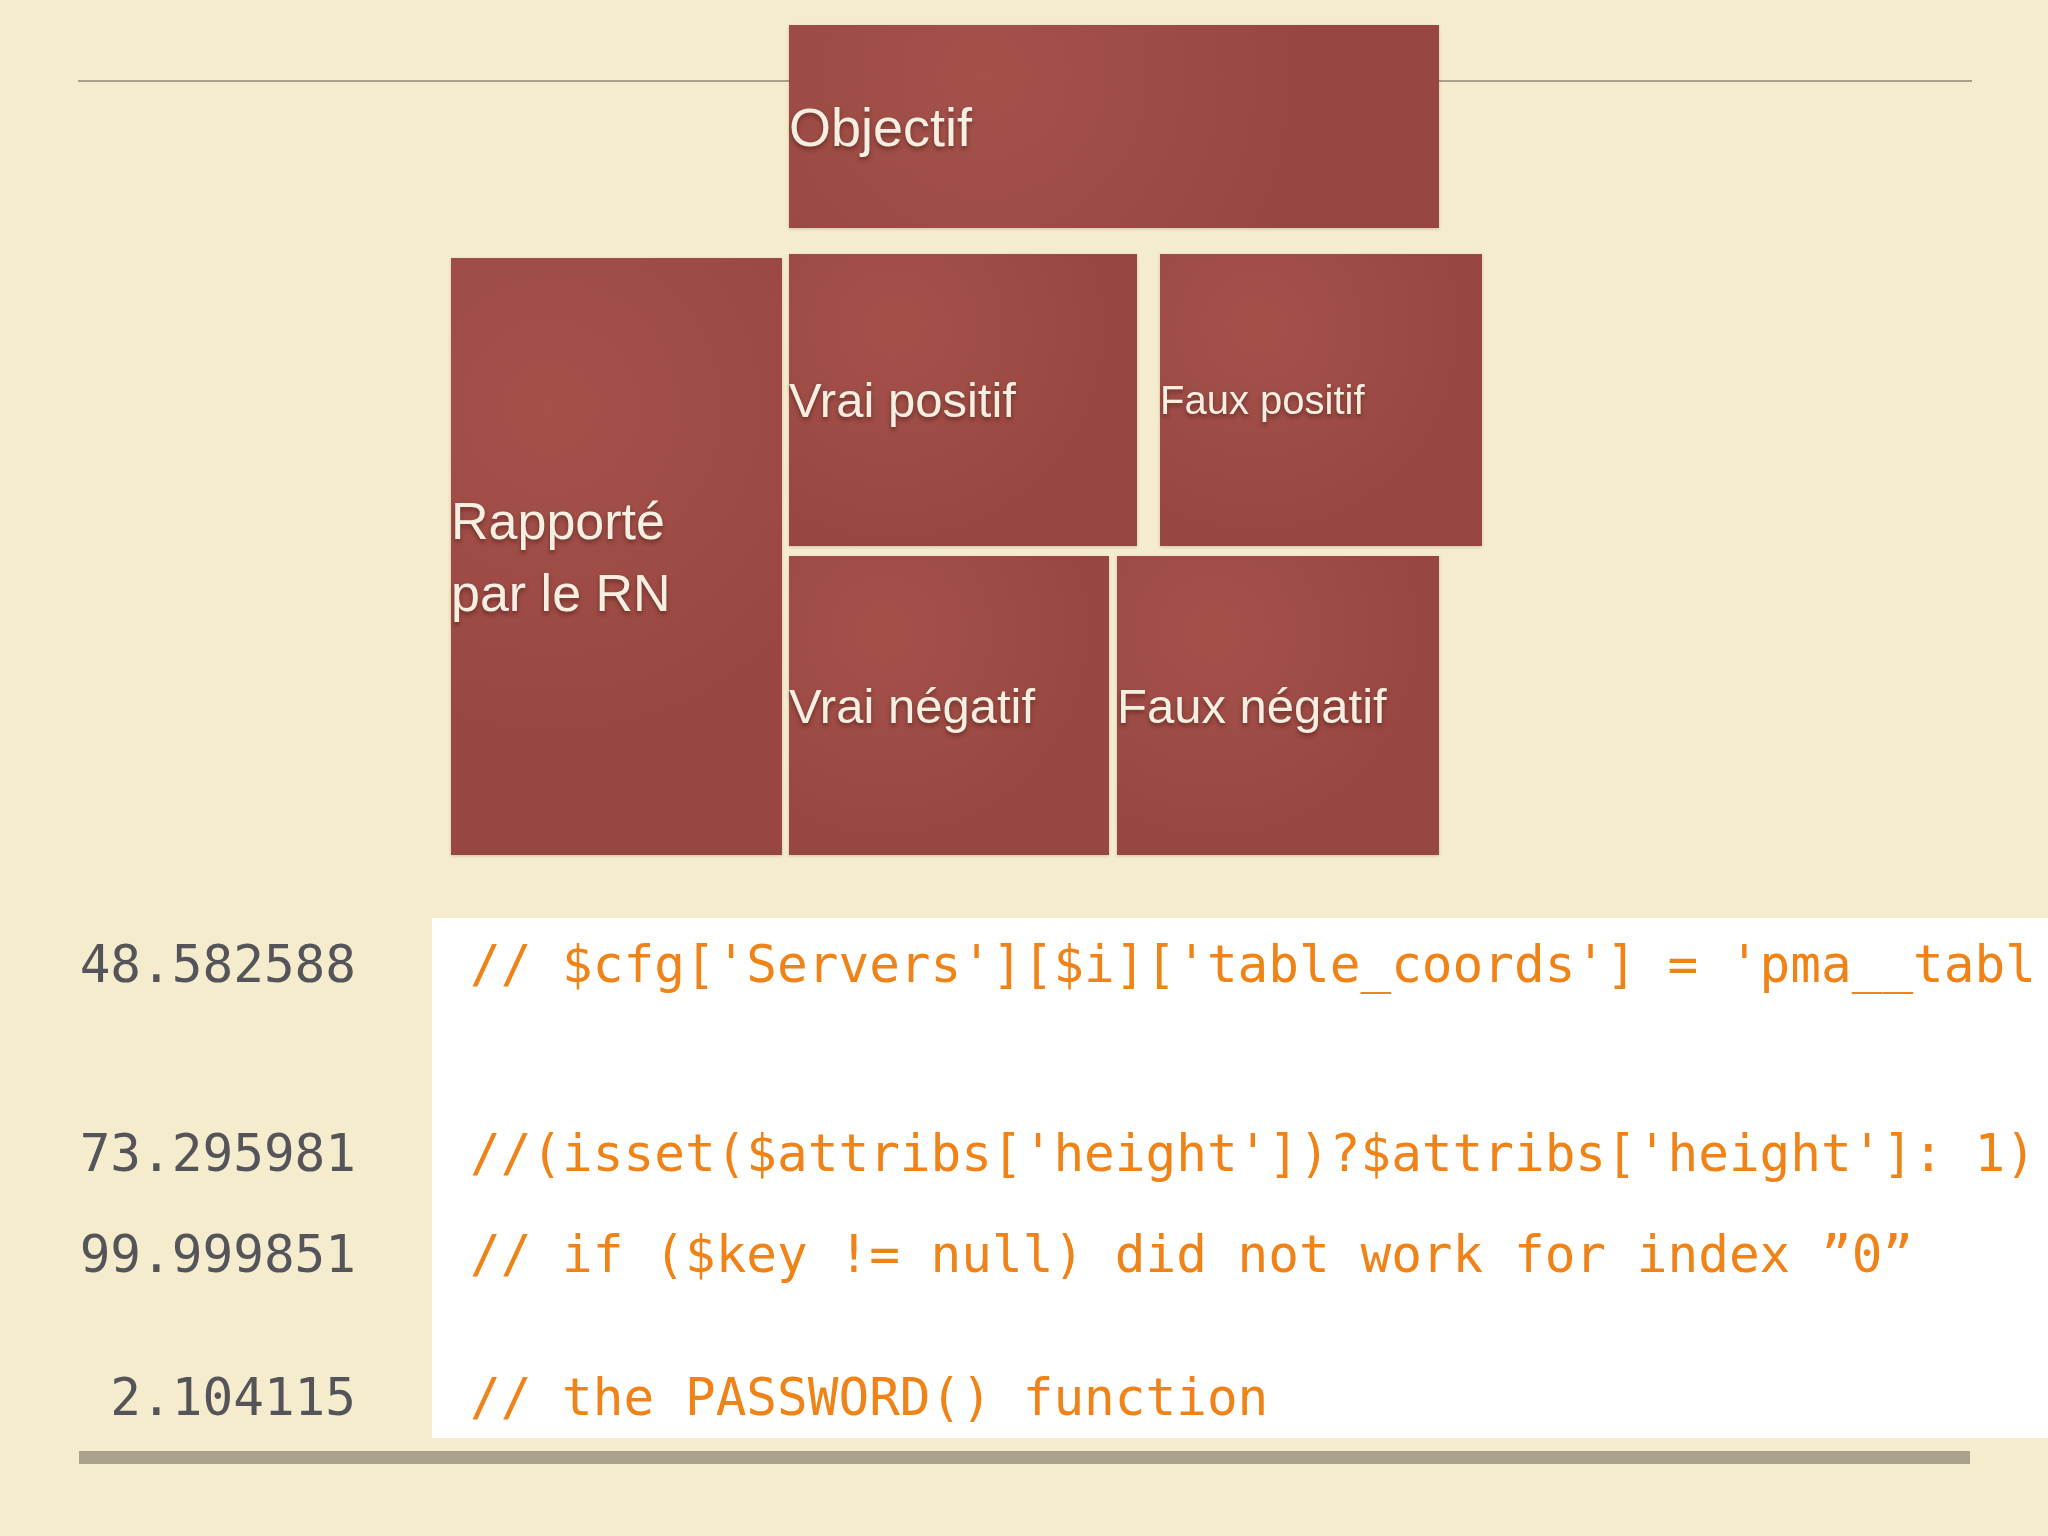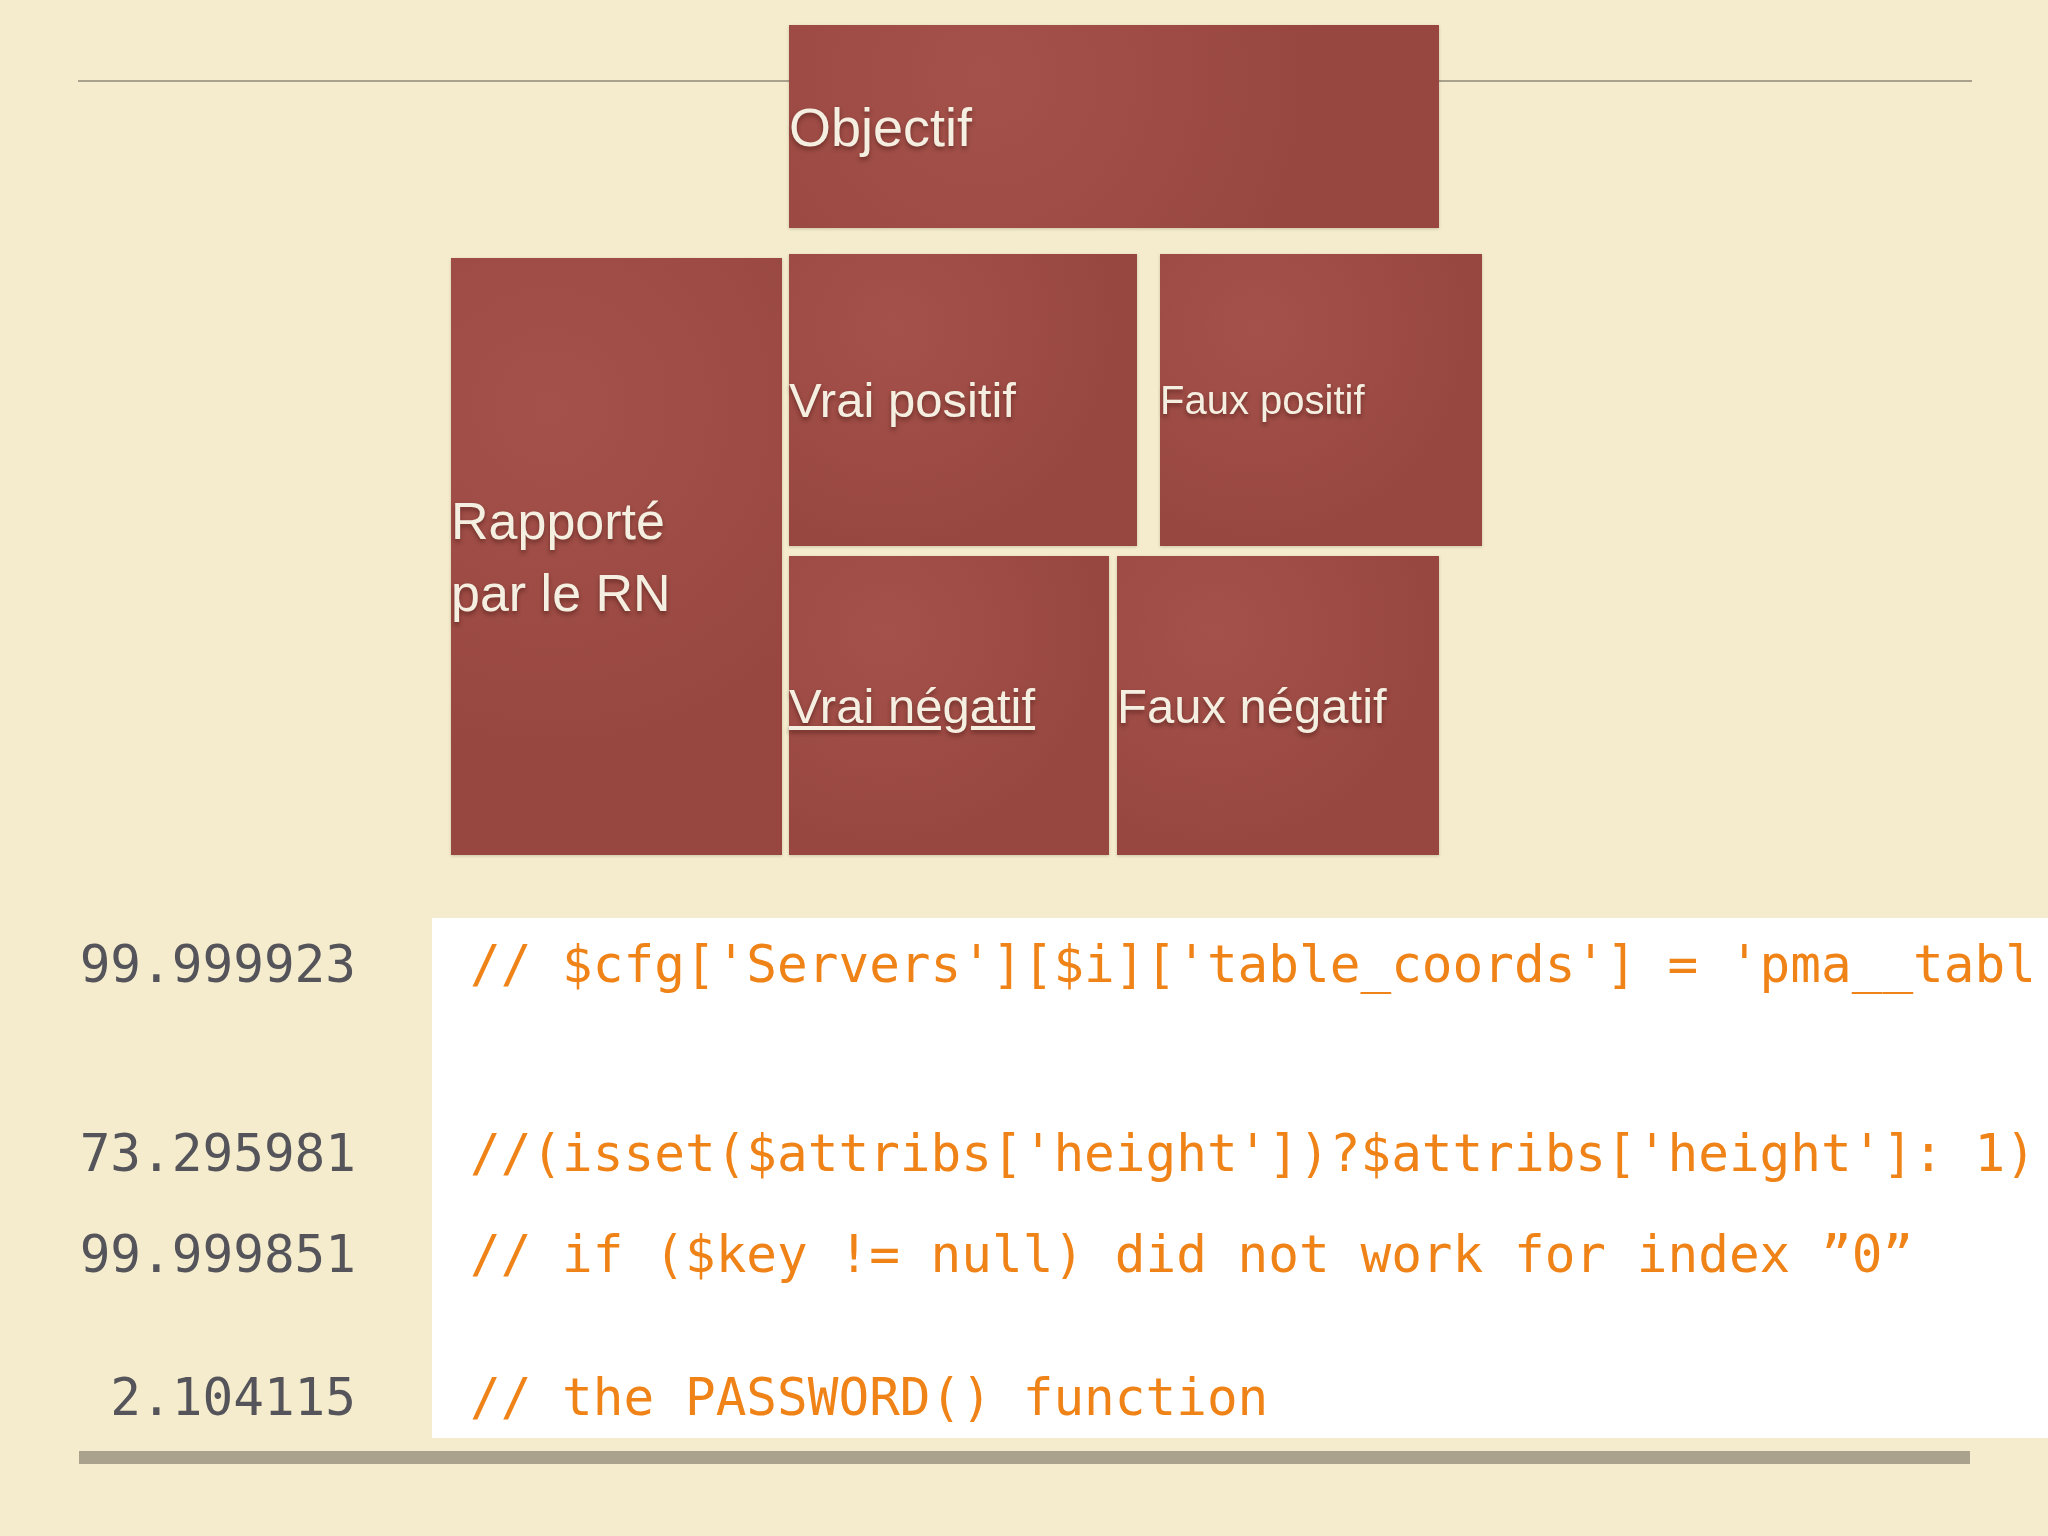--- a/index.html
+++ b/index.html
@@ -30,21 +30,21 @@
     align-items: flex-start;
     justify-content: center;
     text-align: center;
     text-shadow: 0 3px 4px rgba(55, 18, 12, 0.45);
     box-shadow: 0 1px 3px rgba(0,0,0,0.18);
   }
   #box-objectif   { left: 789px;  top: 25px;  width: 650px; height: 203px; font-size: 54px; }
   #box-rowheader  { left: 451px;  top: 258px; width: 331px; height: 597px; font-size: 52px; line-height: 72px; }
   #cell-vrai-pos  { left: 789px;  top: 254px; width: 348px; height: 292px; font-size: 49px; }
   #cell-faux-pos  { left: 1160px; top: 254px; width: 322px; height: 292px; font-size: 40px; }
-  #cell-vrai-neg  { left: 789px;  top: 556px; width: 320px; height: 299px; font-size: 49px; text-decoration: underline; }
+  #cell-vrai-neg  { left: 789px;  top: 556px; width: 320px; height: 299px; font-size: 49px; }
   #cell-faux-neg  { left: 1117px; top: 556px; width: 322px; height: 299px; font-size: 49px; }
 
   
   .code-panel {
     position: absolute;
     left: 432px; top: 918px;
     width: 1616px; height: 520px;
     background: #FFFFFF;
   }
   .result-row { position: absolute; left: 0; width: 2048px; height: 60px; }
@@ -99,21 +99,21 @@
   <div class="red-box" id="cell-vrai-neg">
     <span>Vrai négatif</span>
   </div>
   <div class="red-box" id="cell-faux-neg">
     <span>Faux négatif</span>
   </div>
 
   <div class="code-panel"></div>
 
   <div class="result-row" id="row-0">
-    <span class="score">99.999923</span>
+    <span class="score">48.582588</span>
     <span class="code">// $cfg['Servers'][$i]['table_coords'] = 'pma__tabl</span>
   </div>
   <div class="result-row" id="row-1">
     <span class="score">73.295981</span>
     <span class="code">//(isset($attribs['height'])?$attribs['height']: 1)</span>
   </div>
   <div class="result-row" id="row-2">
     <span class="score">99.999851</span>
     <span class="code">// if ($key != null) did not work for index ”0”</span>
   </div>

